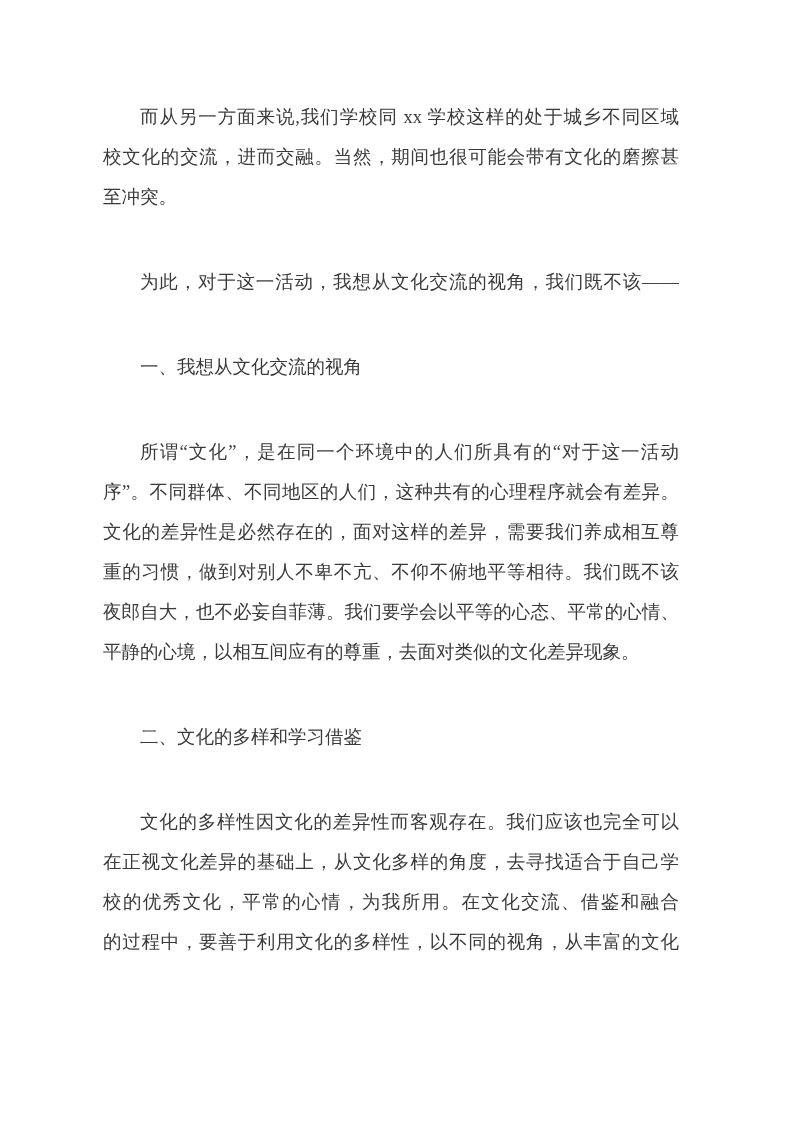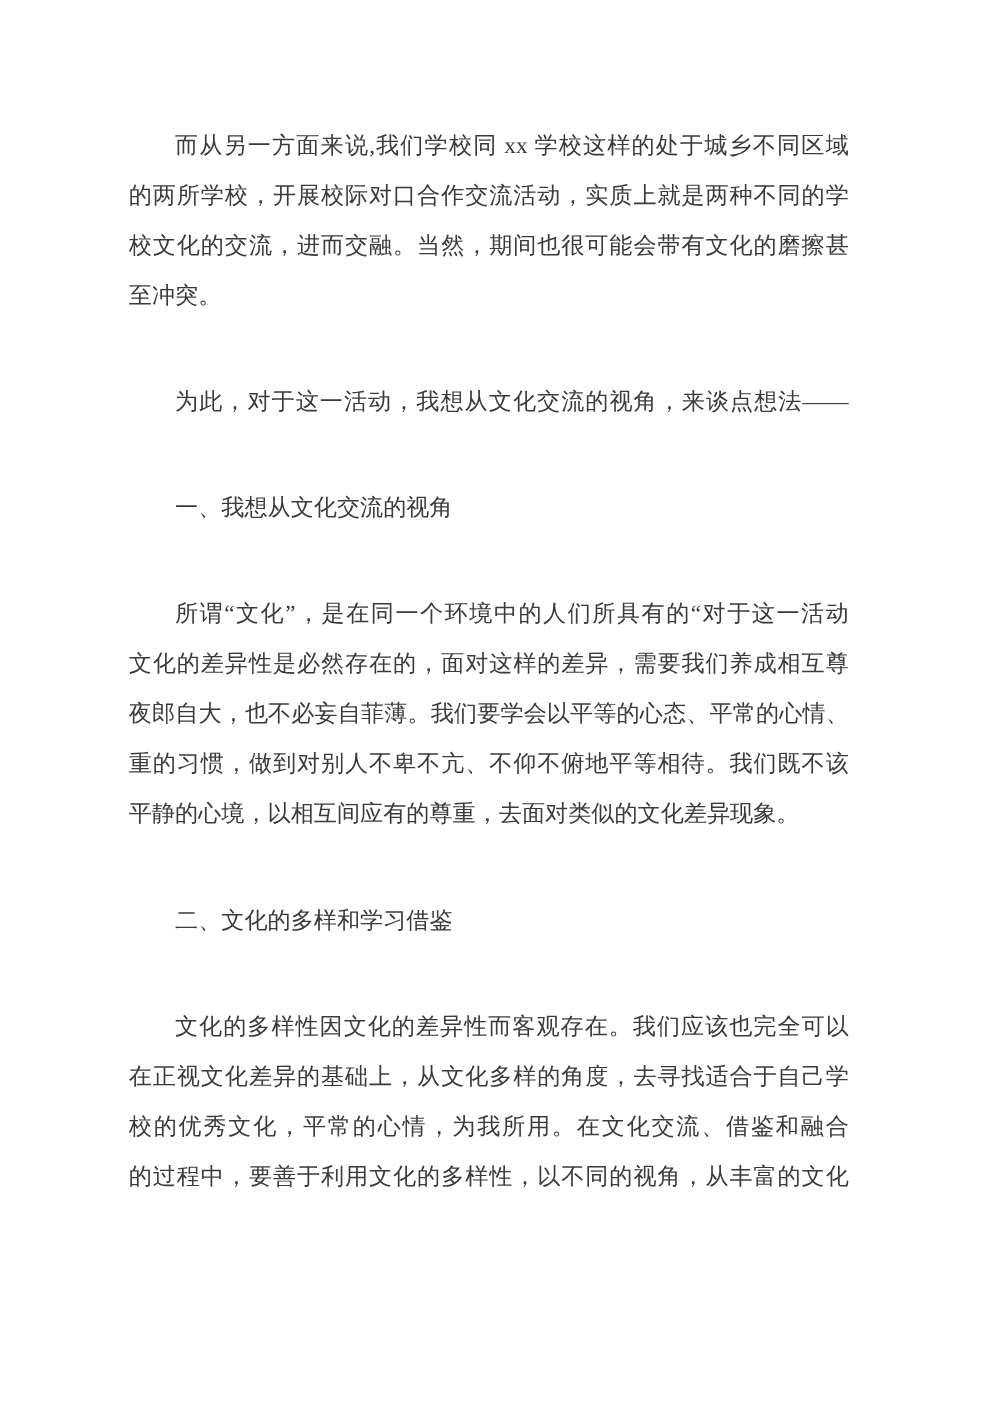--- a/index.html
+++ b/index.html
@@ -42,38 +42,38 @@
     text-align-last: left;
   }
 </style>
 </head>
 <body>
 
 <div class="page">
 
   <div class="para">
     <div class="ln ln-first">而从另一方面来说,我们学校同 xx 学校这样的处于城乡不同区域</div>
-    <div class="ln">的两所学校，开展校际对口合作交流活动，实质上就是两种不同的学</div>
     <div class="ln">校文化的交流，进而交融。当然，期间也很可能会带有文化的磨擦甚</div>
     <div class="ln ln-last">至冲突。</div>
   </div>
 
   <div class="para">
-    <div class="ln ln-first">为此，对于这一活动，我想从文化交流的视角，来谈点想法——</div>
+    <div class="ln ln-first">为此，对于这一活动，我想从文化交流的视角，我们既不该——</div>
   </div>
 
   <div class="para">
     <div class="ln ln-first ln-last">一、我想从文化交流的视角</div>
   </div>
 
   <div class="para">
     <div class="ln ln-first">所谓“文化”，是在同一个环境中的人们所具有的“对于这一活动</div>
+    <div class="ln">序”。不同群体、不同地区的人们，这种共有的心理程序就会有差异。</div>
     <div class="ln">文化的差异性是必然存在的，面对这样的差异，需要我们养成相互尊</div>
+    <div class="ln">重的习惯，做到对别人不卑不亢、不仰不俯地平等相待。我们既不该</div>
     <div class="ln">夜郎自大，也不必妄自菲薄。我们要学会以平等的心态、平常的心情、</div>
-    <div class="ln">重的习惯，做到对别人不卑不亢、不仰不俯地平等相待。我们既不该</div>
     <div class="ln ln-last">平静的心境，以相互间应有的尊重，去面对类似的文化差异现象。</div>
   </div>
 
   <div class="para">
     <div class="ln ln-first ln-last">二、文化的多样和学习借鉴</div>
   </div>
 
   <div class="para">
     <div class="ln ln-first">文化的多样性因文化的差异性而客观存在。我们应该也完全可以</div>
     <div class="ln">在正视文化差异的基础上，从文化多样的角度，去寻找适合于自己学</div>

